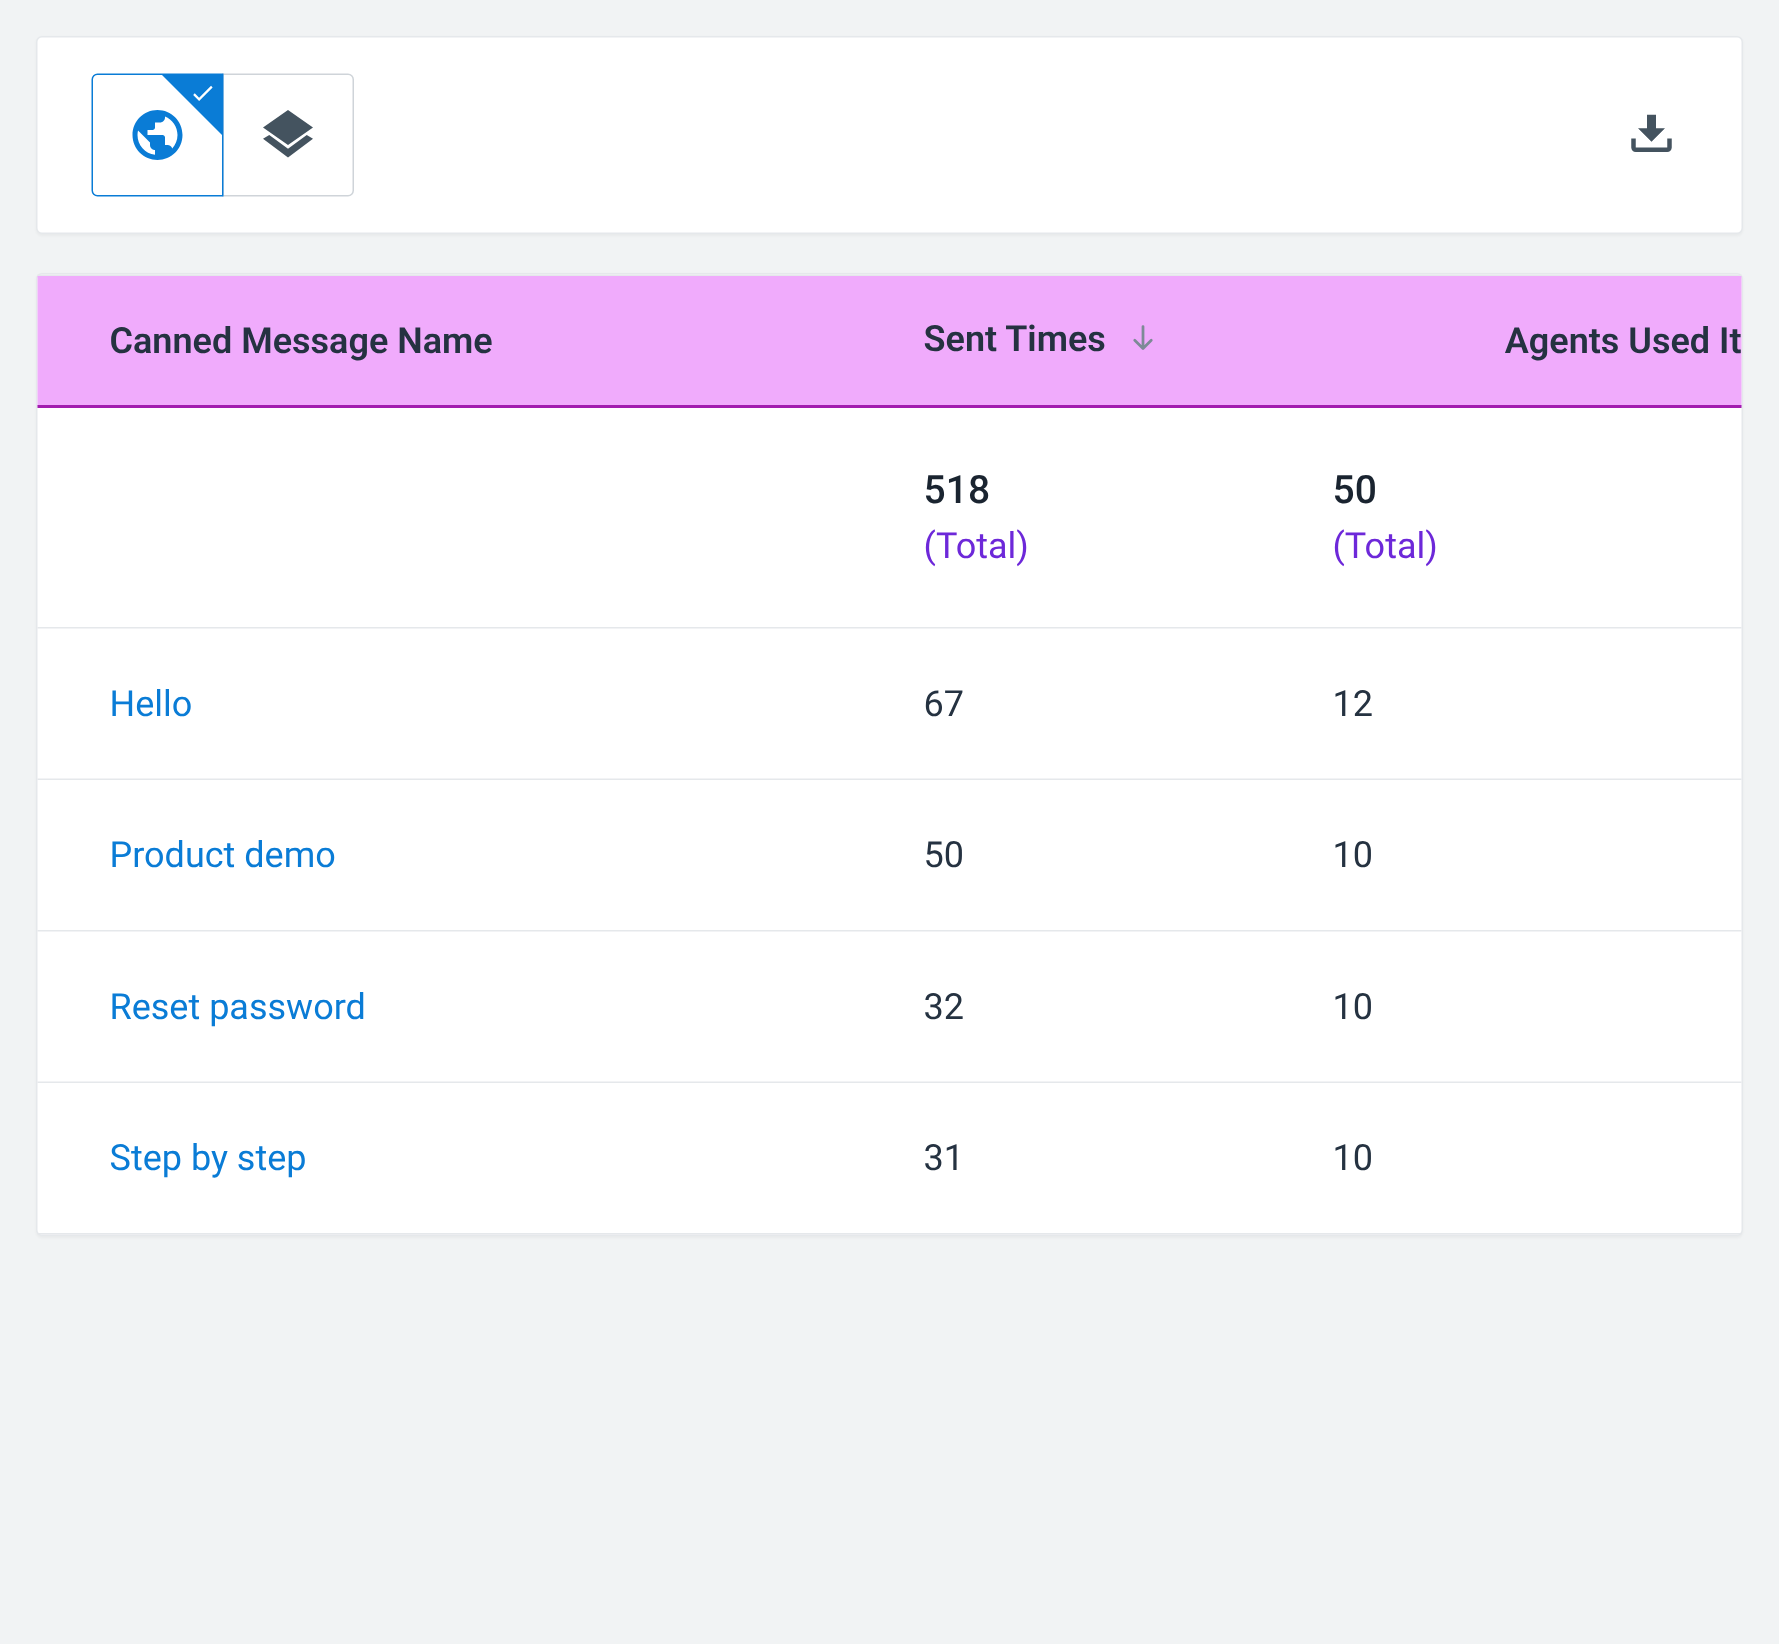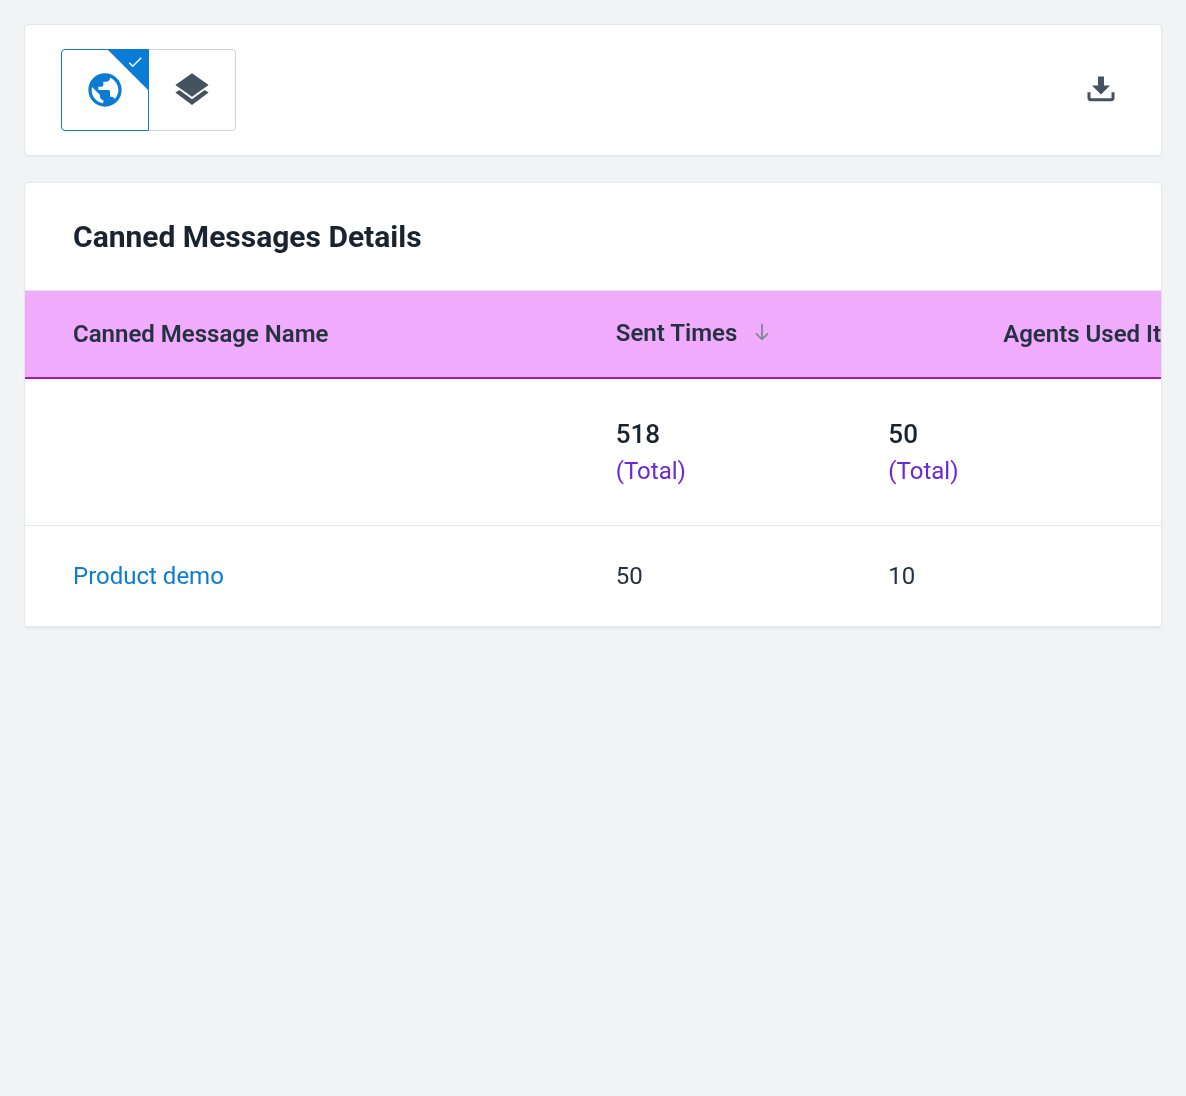--- a/index.html
+++ b/index.html
@@ -201,23 +201,20 @@
     </div>
   </div>
   <div class="download-btn">
     <svg viewBox="0 0 24 24">
       <path d="M19 13.5v4H5v-4H3v4c0 1.1.9 2 2 2h14c1.1 0 2-.9 2-2v-4h-2zM12 15l6-6h-4V3h-4v6H6l6 6z"></path>
     </svg>
   </div>
 </div>
 
 <div class="card details-card">
-  <div class="details-header">
-    <h2 class="details-title">Canned Messages Details</h2>
-  </div>
   <table>
     <thead>
       <tr>
         <th class="col-name">
           <span>Canned Message Name</span>
         </th>
         <th class="col-sent">
           <span>Sent Times</span>
           <span class="sort-arrow">
             <svg viewBox="0 0 24 24">
@@ -235,20 +232,35 @@
         <td class="cell-name"></td>
         <td>
           <span class="total-value">518</span>
           <span class="total-label">(Total)</span>
         </td>
         <td>
           <span class="total-value">50</span>
           <span class="total-label">(Total)</span>
         </td>
       </tr>
+    <tr>
+          <td class="cell-name"><a>Hello</a></td>
+          <td>67</td>
+          <td>12</td>
+        </tr>
         <tr>
           <td class="cell-name"><a>Product demo</a></td>
           <td>50</td>
+          <td>10</td>
+        </tr>
+        <tr>
+          <td class="cell-name"><a>Reset password</a></td>
+          <td>32</td>
+          <td>10</td>
+        </tr>
+        <tr>
+          <td class="cell-name"><a>Step by step</a></td>
+          <td>31</td>
           <td>10</td>
         </tr>
       </tbody>
   </table>
 </div>
 
 </body></html>

